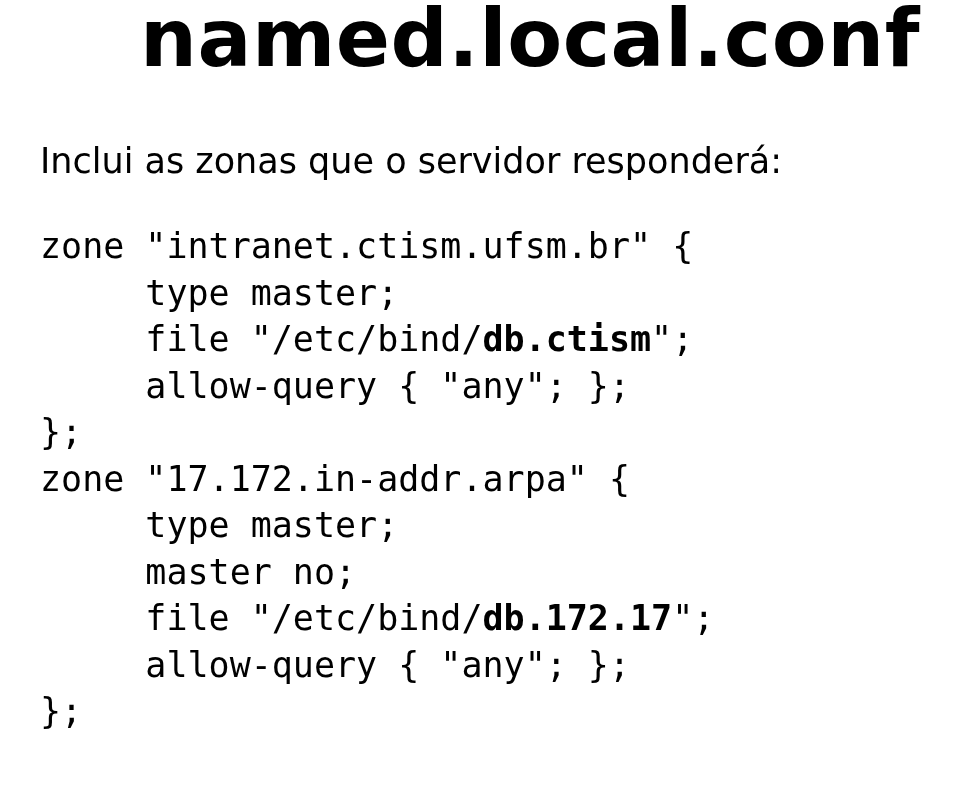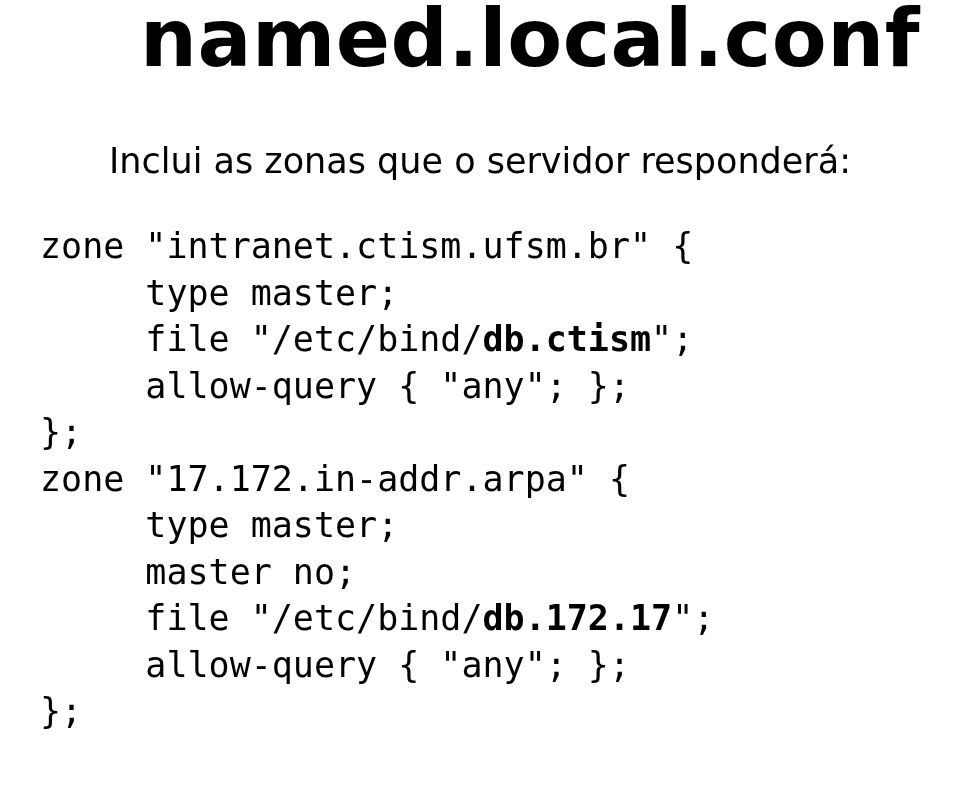--- a/index.html
+++ b/index.html
@@ -23,21 +23,20 @@
     font-weight: 700;
     text-align: right;
     margin-top: -8px;
     margin-bottom: 56px;
     letter-spacing: 0.5px;
   }
   .intro {
     font-size: 35px;
     font-weight: 400;
     margin-bottom: 42px;
-    text-align: center;
   }
   .code {
     font-family: "DejaVu Sans Mono", "Liberation Mono", "Courier New", monospace;
     font-size: 35px;
     line-height: 1.33;
     white-space: pre;
     display: block;
   }
   .b { font-weight: 700; text-align: right; }
 </style>

